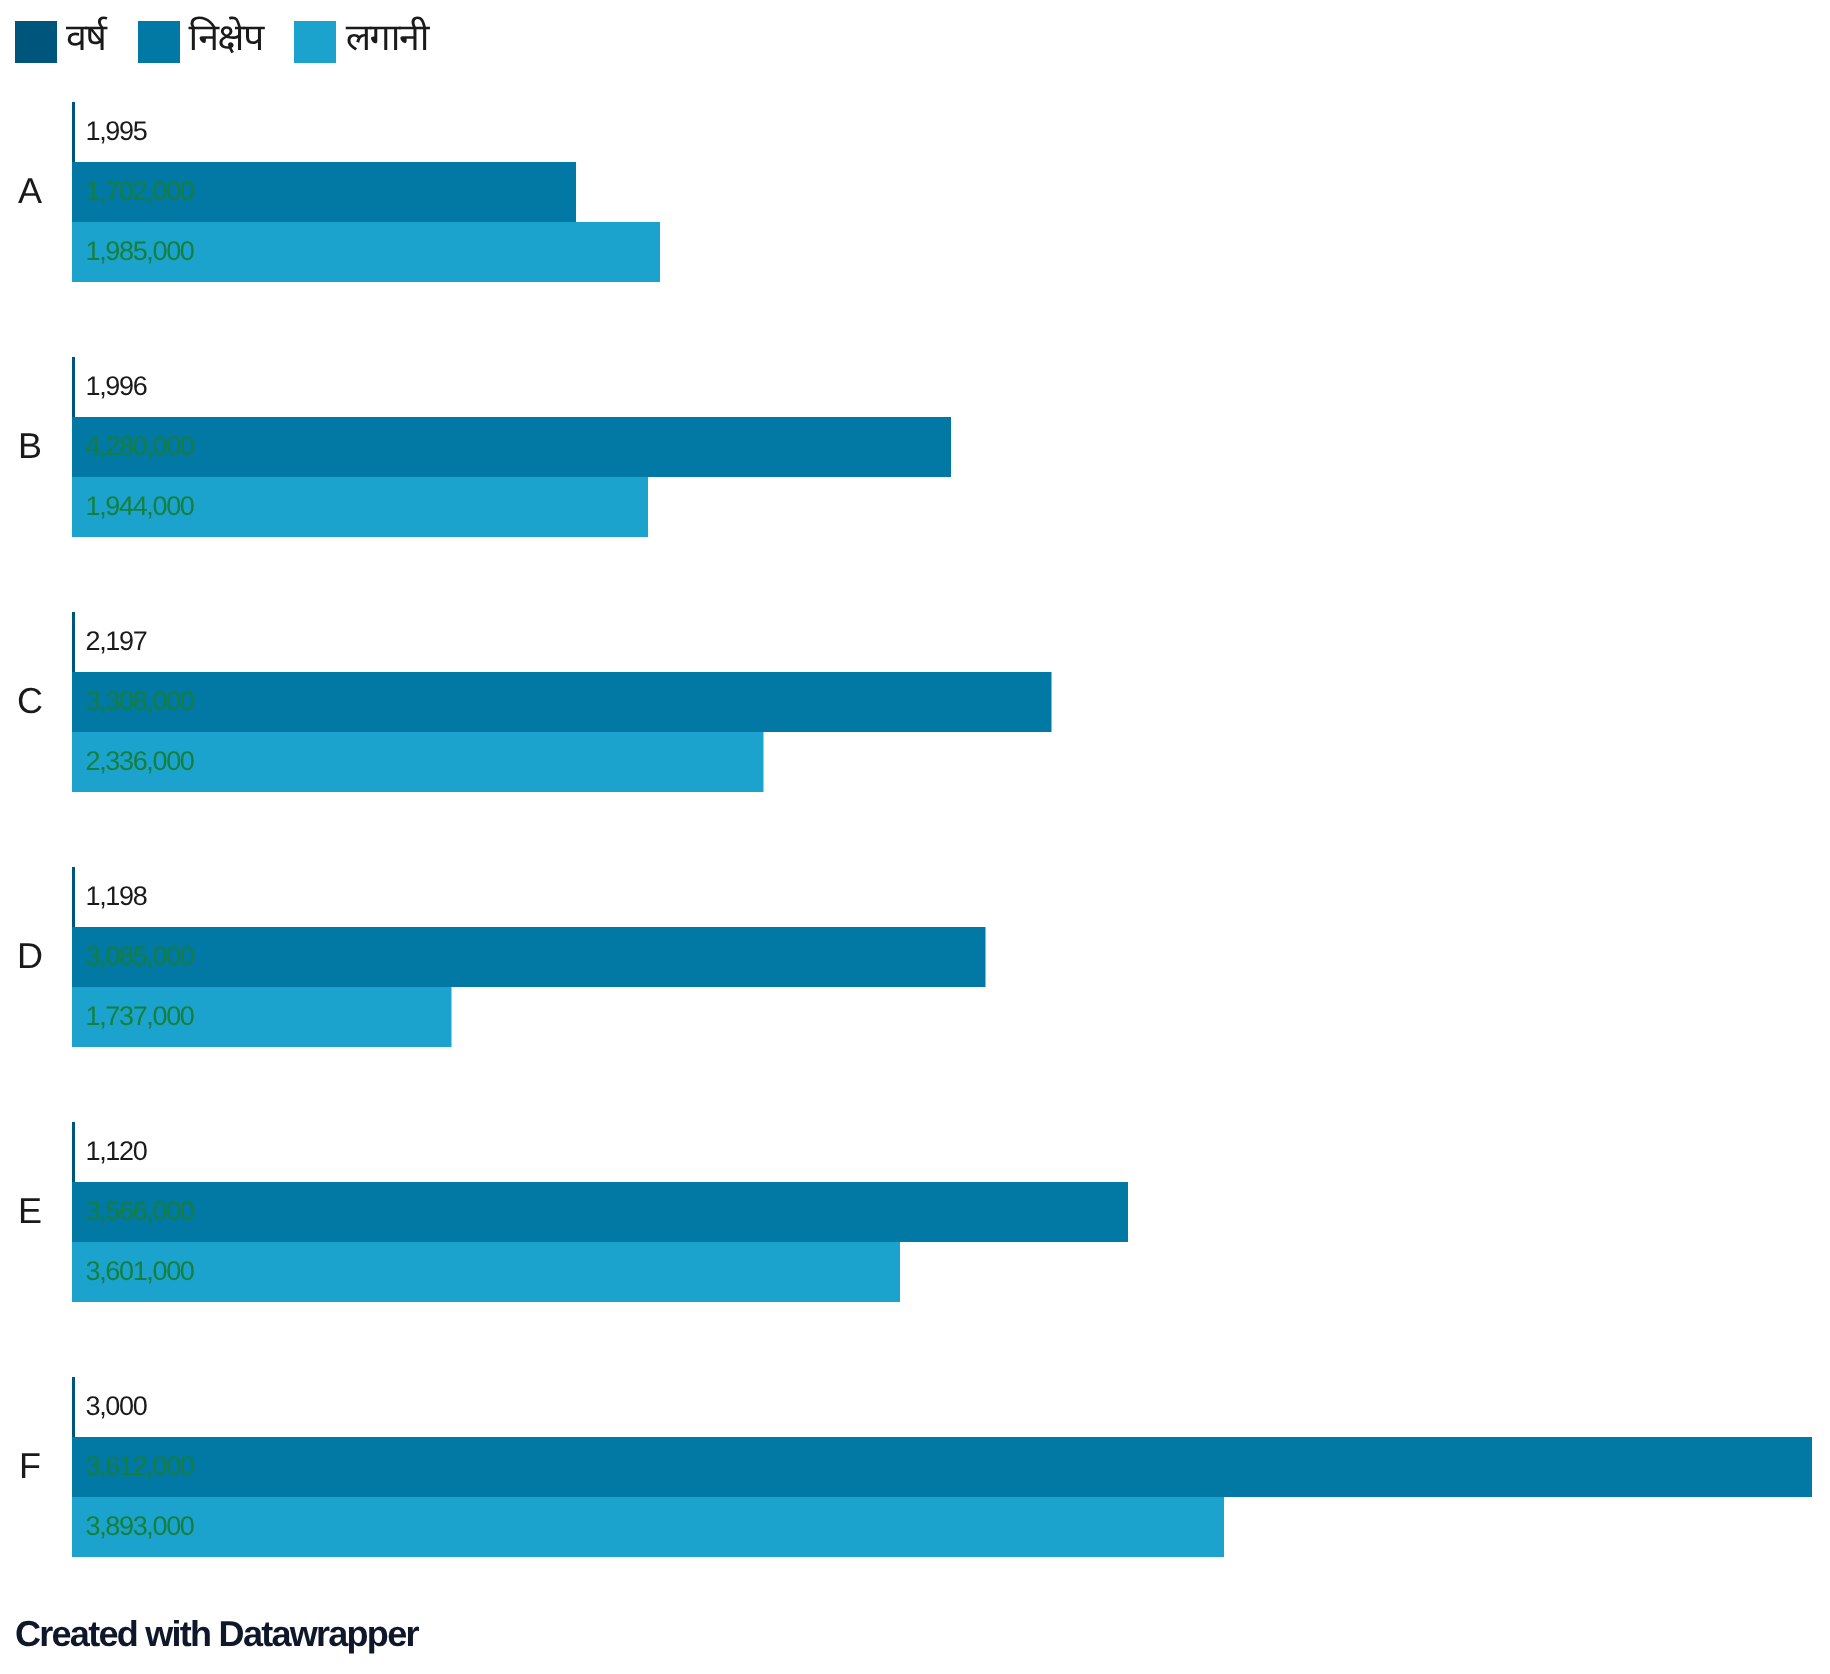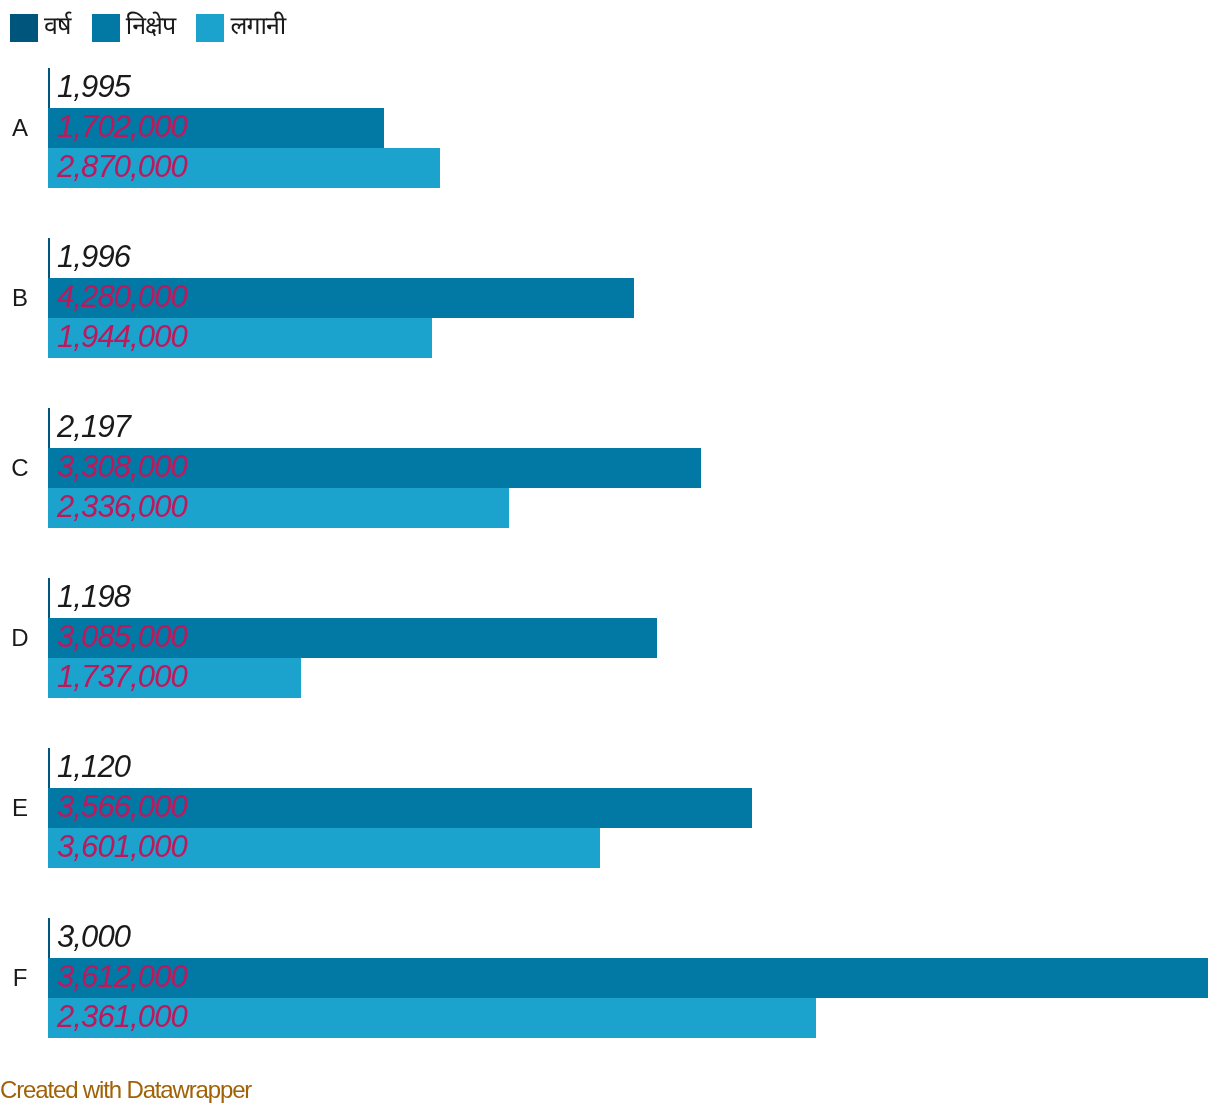--- a/index.html
+++ b/index.html
@@ -22,30 +22,30 @@
   .plot{position:absolute;left:0;top:0;width:1220px;height:1060px;}
   .group{position:absolute;left:0;width:1220px;height:120px;}
   .cat-label{position:absolute;left:1px;width:38px;top:40px;height:40px;
              line-height:39px;text-align:center;
              font-size:24px;color:#1a1a1a;}
   .bar{position:absolute;left:48px;height:40px;}
   .bar.s0{top:0px;}
   .bar.s1{top:40px;}
   .bar.s2{top:80px;}
   .bar-label{position:absolute;left:57px;height:40px;line-height:38px;
-             font-size:31px;letter-spacing:-0.9px;white-space:nowrap;font-style:italic;}
+             font-size:18px;letter-spacing:-0.9px;white-space:nowrap;}
   .bar-label.s0{top:0px;}
   .bar-label.s1{top:40px;}
   .bar-label.s2{top:80px;}
-  .bar-label.inside{color:#be185d;}
+  .bar-label.inside{color:#15803d;}
   .bar-label.outside{color:#1a1a1a;}
 
   
-  .footer{position:absolute;left:0;bottom:12px;
-          font-size:24px;letter-spacing:-1.15px;color:#a16207;white-space:nowrap;}
+  .footer{position:absolute;left:10px;bottom:12px;
+          font-size:24px;letter-spacing:-1.15px;color:#0f172a;white-space:nowrap;font-weight:bold;}
 </style>
 </head>
 <body>
 
 <div id="chart">
 
   <div class="legend">
     <div class="legend-item">
       <span class="legend-swatch" style="background: rgb(0, 85, 125);"></span>
       <span class="legend-label">वर्ष</span>
@@ -61,21 +61,21 @@
   </div>
 
   <div class="plot">
       <div class="group" style="top: 67.5px;">
     <div class="cat-label">A</div>
     <div class="bar s0" style="width: 2px; background: rgb(0, 85, 125);"></div>
     <div class="bar s1" style="width: 335.75px; background: rgb(2, 120, 164);"></div>
     <div class="bar s2" style="width: 391.75px; background: rgb(27, 163, 205);"></div>
     <div class="bar-label s0 outside">1,995</div>
     <div class="bar-label s1 inside">1,702,000</div>
-    <div class="bar-label s2 inside">2,870,000</div>
+    <div class="bar-label s2 inside">1,985,000</div>
   </div>
       <div class="group" style="top: 237.5px;">
     <div class="cat-label">B</div>
     <div class="bar s0" style="width: 2px; background: rgb(0, 85, 125);"></div>
     <div class="bar s1" style="width: 585.75px; background: rgb(2, 120, 164);"></div>
     <div class="bar s2" style="width: 383.75px; background: rgb(27, 163, 205);"></div>
     <div class="bar-label s0 outside">1,996</div>
     <div class="bar-label s1 inside">4,280,000</div>
     <div class="bar-label s2 inside">1,944,000</div>
   </div>
@@ -106,18 +106,18 @@
     <div class="bar-label s1 inside">3,566,000</div>
     <div class="bar-label s2 inside">3,601,000</div>
   </div>
       <div class="group" style="top: 917.5px;">
     <div class="cat-label">F</div>
     <div class="bar s0" style="width: 2px; background: rgb(0, 85, 125);"></div>
     <div class="bar s1" style="width: 1160.25px; background: rgb(2, 120, 164);"></div>
     <div class="bar s2" style="width: 767.75px; background: rgb(27, 163, 205);"></div>
     <div class="bar-label s0 outside">3,000</div>
     <div class="bar-label s1 inside">3,612,000</div>
-    <div class="bar-label s2 inside">2,361,000</div>
+    <div class="bar-label s2 inside">3,893,000</div>
   </div>
     </div>
 
   <div class="footer">Created with Datawrapper</div>
 </div>
 
 </body></html>

